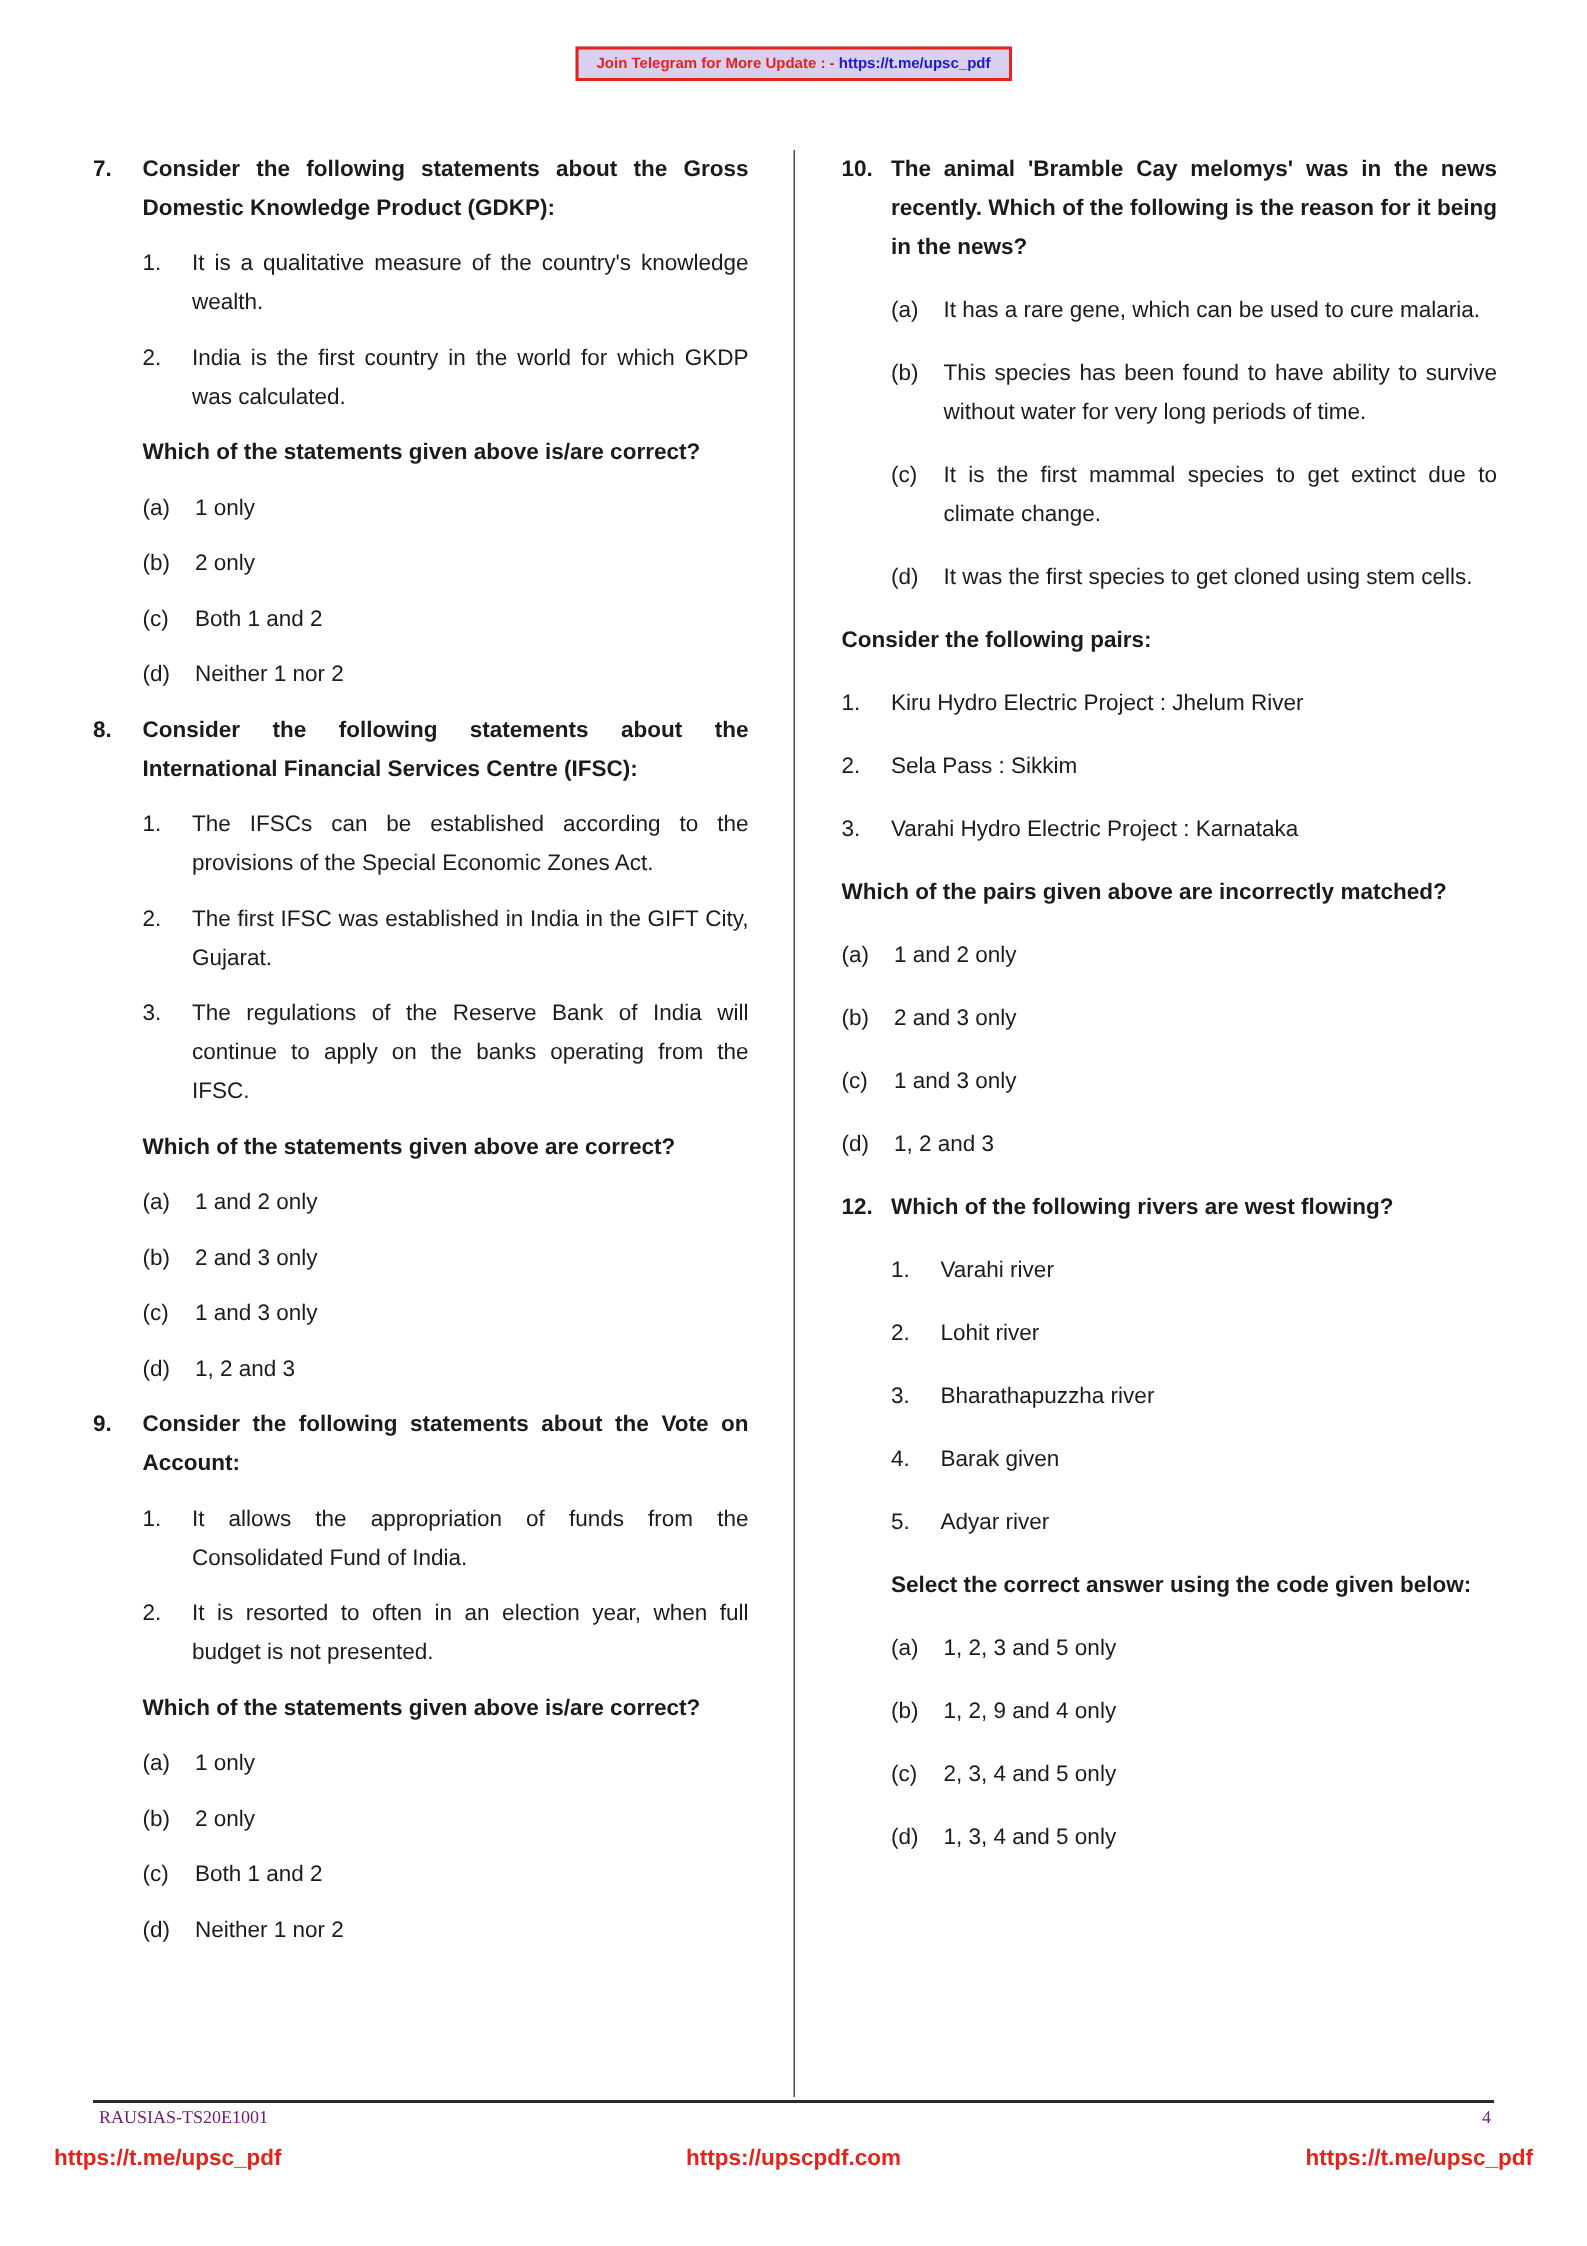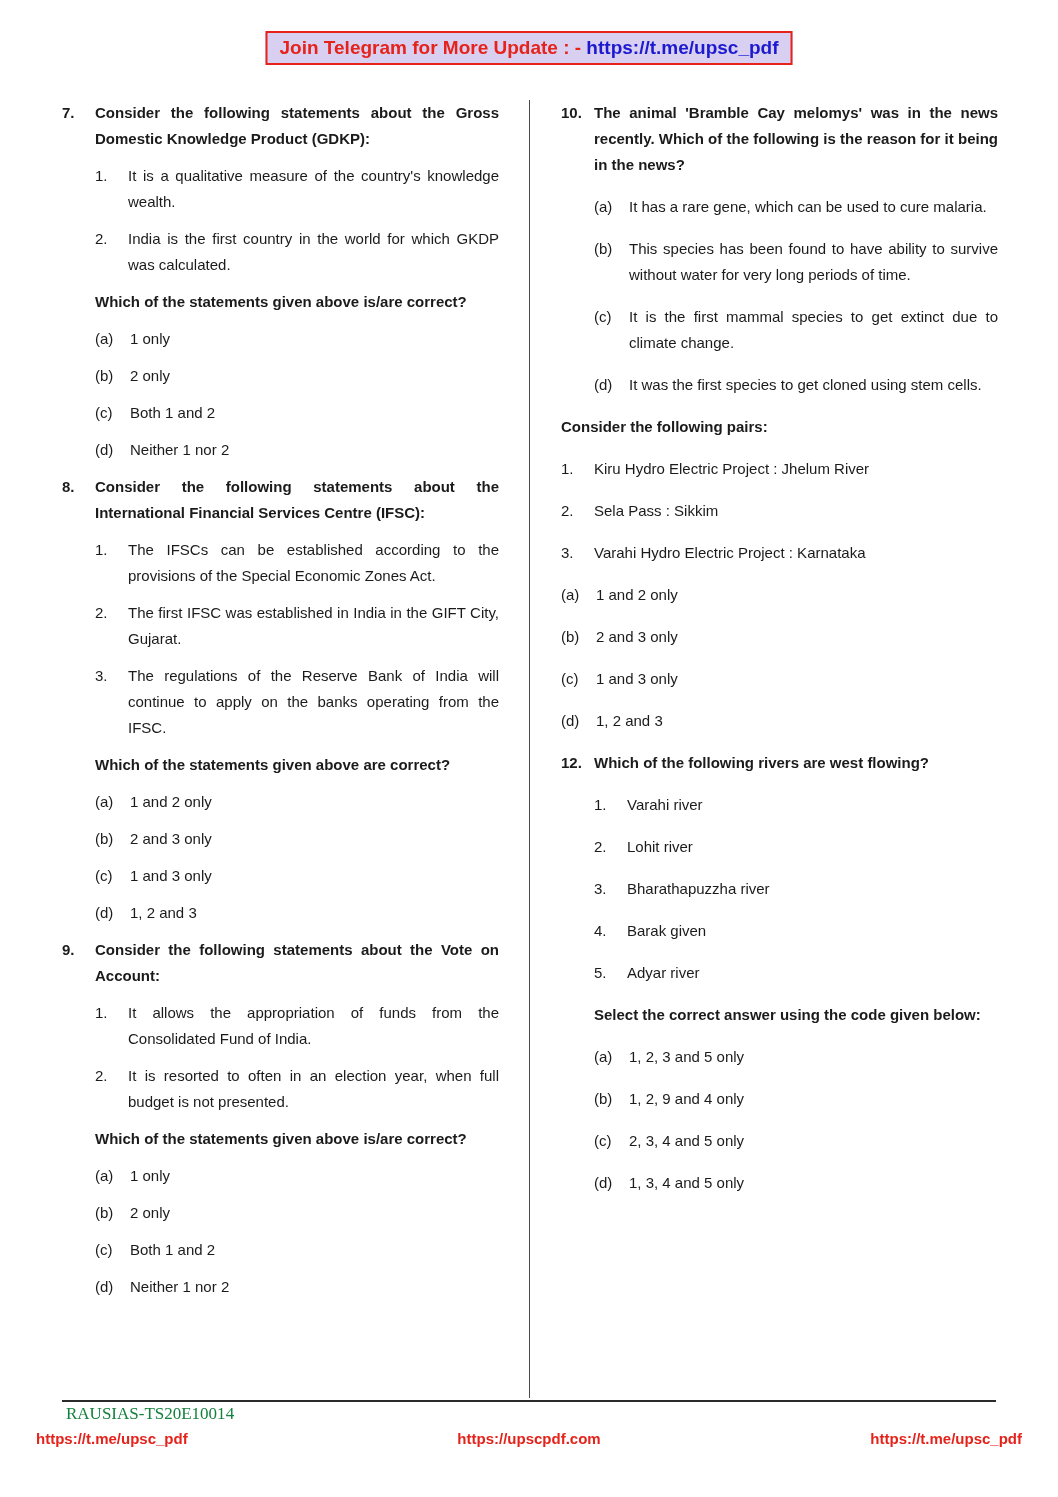--- a/index.html
+++ b/index.html
@@ -3,21 +3,21 @@
 <meta charset="utf-8">
 <style>
   * { margin:0; padding:0; box-sizing:border-box; }
   html,body { background:#ffffff; }
   body { font-family:"Liberation Sans","DejaVu Sans",sans-serif; }
   .page { position:relative; width:1058px; height:1497px; background:#ffffff; overflow:hidden; }
 
   .banner {
     position:absolute; top:31px; left:50%; transform:translateX(-50%);
     background:#d9d0f1; border:2px solid #e5231b;
-    padding:4px 12px; font-size:19px; font-weight:bold;
+    padding:4px 12px; font-size:10px; font-weight:bold;
     white-space:nowrap; color:#e5231b;
   }
   .banner a { color:#1c19cf; text-decoration:none; font-weight:bold; }
 
   .content {
     position:absolute; top:100px; left:62px; width:936px; height:1298px;
     display:flex; font-size:15px; line-height:26px; color:#1b1b1b;
   }
   .col { flex:1; min-width:0; }
   .col-left  { padding-right:30px; }
@@ -33,22 +33,22 @@
   .col-right .qbody > * + * { margin-top:16px; }
   .srow, .orow { display:flex; }
   .snum { width:33px; flex-shrink:0; }
   .stext { flex:1; min-width:0; text-align:justify; }
   .onum { width:35px; flex-shrink:0; }
   .otext { flex:1; min-width:0; text-align:justify; }
 
   .footer-line { position:absolute; left:62px; right:62px; top:1400px; border-top:2px solid #2b2b2b; }
   .footer-meta {
     position:absolute; left:66px; right:64px; top:1404px;
-    display:flex; 
-    font-family:"Liberation Serif","DejaVu Serif",serif; font-size:17px; color:#15803d;
+    display:flex; justify-content:space-between;
+    font-family:"Liberation Serif","DejaVu Serif",serif; font-size:12px; color:#701a75;
   }
   .footer-links {
     position:absolute; left:36px; right:36px; top:1430px;
     display:flex; justify-content:space-between;
     font-size:15px; font-weight:bold;
   }
   .footer-links a { color:#e5231b; text-decoration:none; }
 </style>
 </head>
 <body>
@@ -189,20 +189,21 @@
               <div class="stext">Kiru Hydro Electric Project : Jhelum River</div>
             </div>
             <div class="srow">
               <div class="snum">2.</div>
               <div class="stext">Sela Pass : Sikkim</div>
             </div>
             <div class="srow">
               <div class="snum">3.</div>
               <div class="stext">Varahi Hydro Electric Project : Karnataka</div>
             </div>
+            <div class="qpara qstem">Which of the pairs given above are incorrectly matched?</div>
             <div class="orow">
               <div class="onum">(a)</div>
               <div class="otext">1 and 2 only</div>
             </div>
             <div class="orow">
               <div class="onum">(b)</div>
               <div class="otext">2 and 3 only</div>
             </div>
             <div class="orow">
               <div class="onum">(c)</div>

